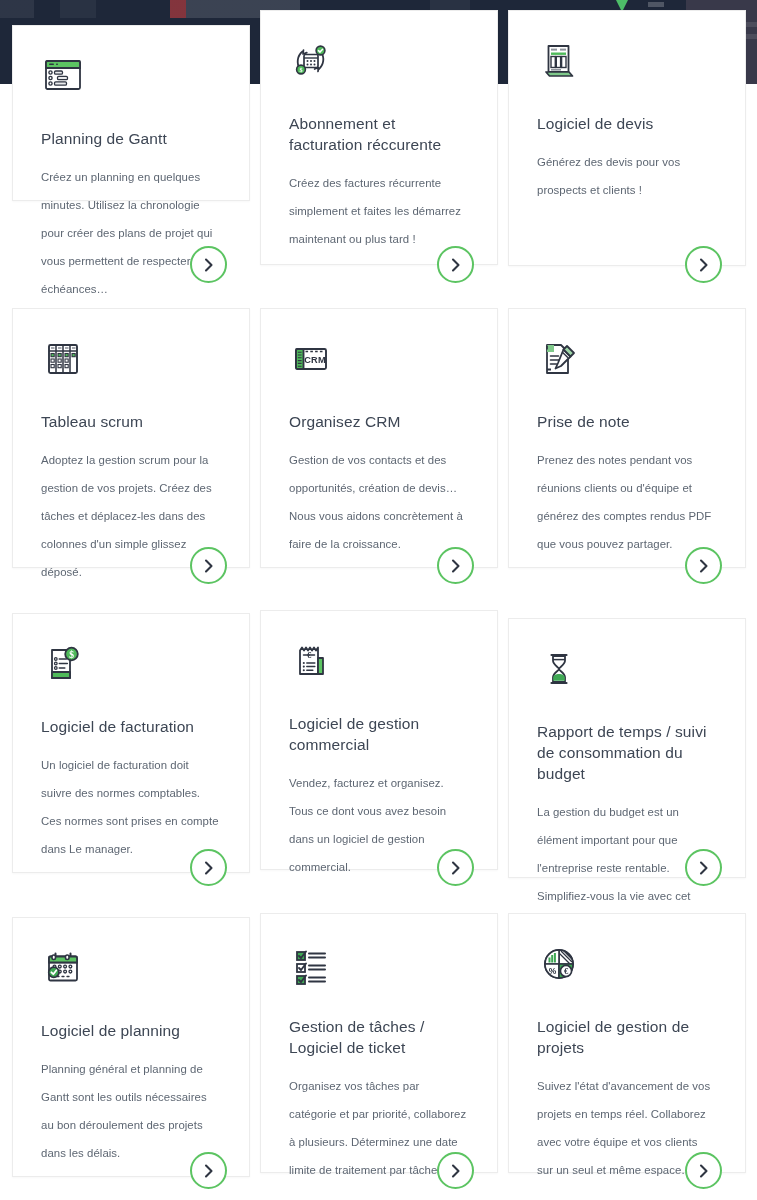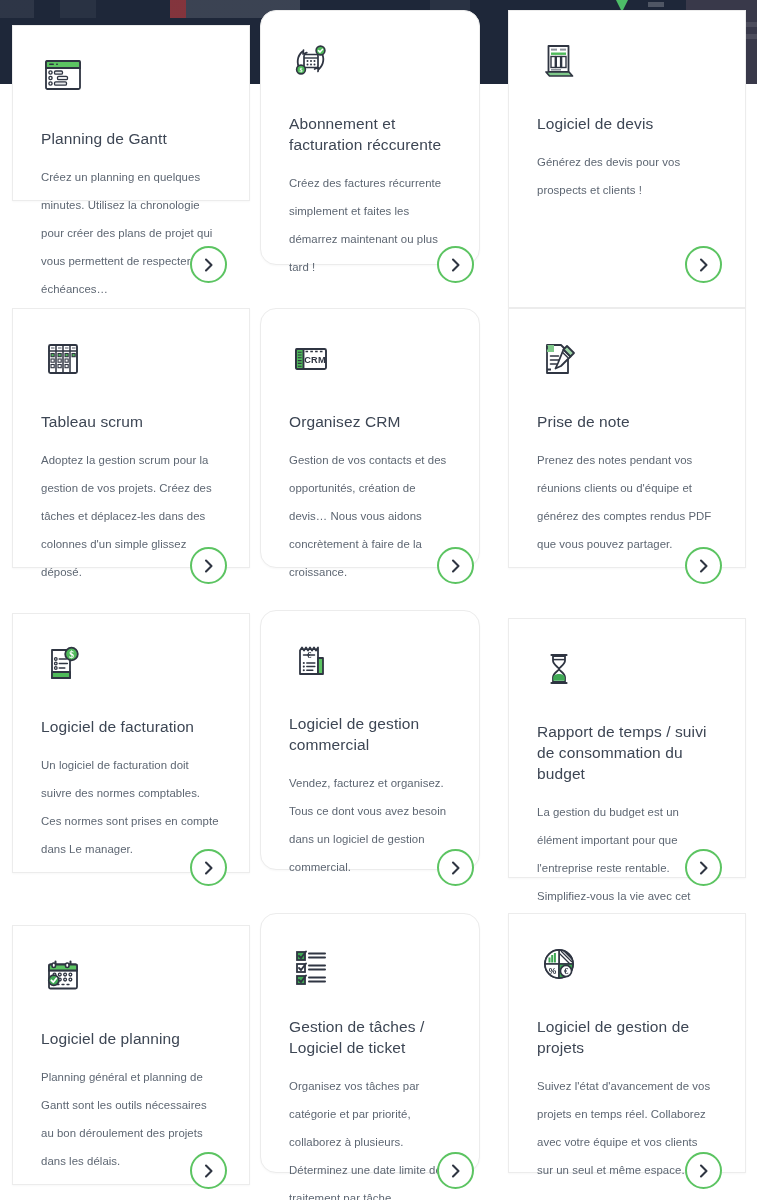--- a/index.html
+++ b/index.html
@@ -137,21 +137,21 @@
     border: 2.5px solid #5cc462;
     background: #ffffff;
     display: flex;
     align-items: center;
     justify-content: center;
   }
   .card-arrow svg { display: block; }
 
   
   .c1 { left: 12px;  width: 238px; }
-  .c2 { left: 260px; width: 220px; border-radius: 16px; }
+  .c2 { left: 260px; width: 238px; }
   .c3 { left: 508px; width: 238px; }
 
   
   .arrow-pos { position: absolute; }
 </style>
 </head>
 <body>
 
 <div id="page">
 
@@ -220,21 +220,21 @@
           <div class="card-title">Abonnement et facturation réccurente</div>
           <div class="card-desc">Créez des factures récurrente simplement et faites les démarrez maintenant ou plus tard !</div>
         </div>
       </div>
       <div class="card-arrow arrow-pos" style="left:437px;top:246px">
         <svg width="12" height="16" viewBox="0 0 12 16">
           <path d="M3 2.5 L8.5 8 L3 13.5" fill="none" stroke="#2f3542" stroke-width="2.1" stroke-linecap="round" stroke-linejoin="round"></path>
         </svg>
       </div>
 
-      <div class="card c3" style="top:10px;height:298px">
+      <div class="card c3" style="top:10px;height:256px">
         <div class="card-inner">
           <div class="card-icon">
             <svg viewBox="0 0 44 44">
               <path d="M11.5 7h20v26h-20z" fill="#fff" stroke="#2f3542" stroke-width="1.8" stroke-linejoin="round"></path>
               <rect x="14" y="9.6" width="6" height="2" fill="#8e939c"></rect>
               <rect x="23" y="9.6" width="6" height="2" fill="#8e939c"></rect>
               <rect x="14" y="13.5" width="15" height="2.4" fill="#4fba5a"></rect>
               <rect x="14" y="17.5" width="4.3" height="11" fill="#fff" stroke="#2f3542" stroke-width="1.4"></rect>
               <rect x="19.3" y="17.5" width="4.3" height="11" fill="#fff" stroke="#2f3542" stroke-width="1.4"></rect>
               <rect x="24.6" y="17.5" width="4.4" height="11" fill="#fff" stroke="#2f3542" stroke-width="1.4"></rect>
@@ -405,21 +405,21 @@
       </div>
       <div class="card-arrow arrow-pos" style="left:685px;top:239px">
         <svg width="12" height="16" viewBox="0 0 12 16">
           <path d="M3 2.5 L8.5 8 L3 13.5" fill="none" stroke="#2f3542" stroke-width="2.1" stroke-linecap="round" stroke-linejoin="round"></path>
         </svg>
       </div>
     </div>
 
     <div class="row" style="top:913px;height:287px">
 
-      <div class="card c1" style="top:12px;height:260px">
+      <div class="card c1" style="top:4px;height:260px">
         <div class="card-inner">
           <div class="card-icon">
             <svg viewBox="0 0 44 44">
               <path d="M14.5 7.5v4M29.5 7.5v4" stroke="#2f3542" stroke-width="2" stroke-linecap="round"></path>
               <rect x="8" y="10.5" width="28" height="24" rx="1.5" fill="#fff" stroke="#2f3542" stroke-width="1.8"></rect>
               <path d="M8 16.5h28" stroke="#2f3542" stroke-width="1.6"></path>
               <path d="M8 12a1.5 1.5 0 0 1 1.5-1.5h25A1.5 1.5 0 0 1 36 12v4.5H8z" fill="#5cc462" stroke="#2f3542" stroke-width="1.8"></path>
               <rect x="11" y="9" width="3.5" height="4.5" rx="1.7" fill="#fff" stroke="#2f3542" stroke-width="1.6"></rect>
               <rect x="24.5" y="9" width="3.5" height="4.5" rx="1.7" fill="#fff" stroke="#2f3542" stroke-width="1.6"></rect>
               <circle cx="13.5" cy="20.6" r="1.4" fill="none" stroke="#2f3542" stroke-width="1.3"></circle>

